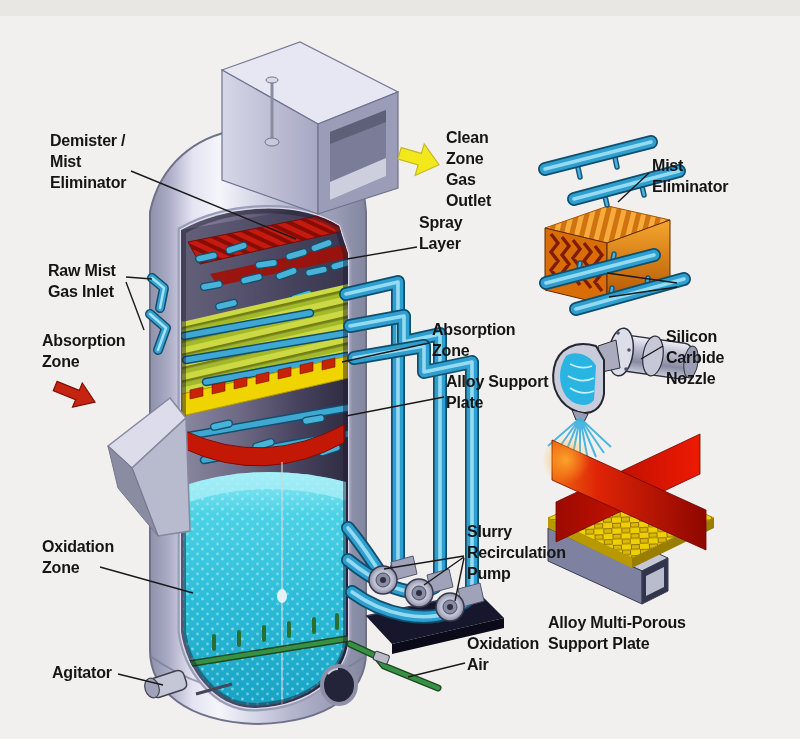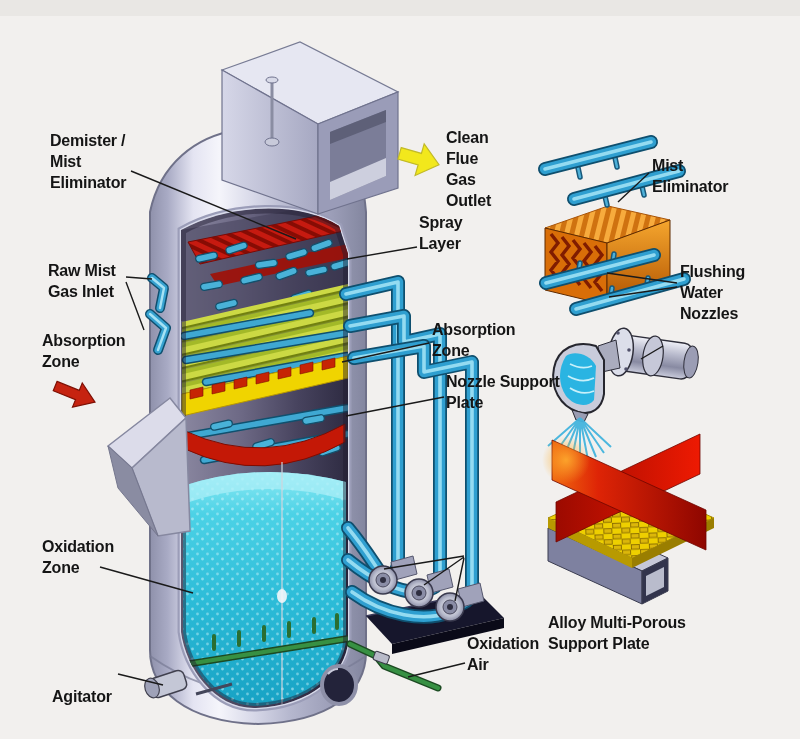--- a/index.html
+++ b/index.html
@@ -385,33 +385,36 @@
 
   <div class="lbl" style="left:50px;top:114px">Demister /
 Mist
 Eliminator</div>
   <div class="lbl" style="left:48px;top:244px">Raw Mist
 Gas Inlet</div>
   <div class="lbl" style="left:42px;top:314px">Absorption
 Zone</div>
   <div class="lbl" style="left:42px;top:520px">Oxidation
 Zone</div>
-  <div class="lbl" style="left:52px;top:670px">Agitator</div>
+  <div class="lbl" style="left:52px;top:646px">Agitator</div>
   <div class="lbl" style="left:446px;top:111px">Clean
-Flue
+Zone
 Gas
 Outlet</div>
   <div class="lbl" style="left:419px;top:196px">Spray
 Layer</div>
   <div class="lbl" style="left:432px;top:303px">Absorption
 Zone</div>
-  <div class="lbl" style="left:446px;top:355px">Nozzle Support
+  <div class="lbl" style="left:446px;top:355px">Alloy Support
 Plate</div>
+  <div class="lbl" style="left:467px;top:505px">Slurry
+Recirculation
+Pump</div>
   <div class="lbl" style="left:467px;top:617px">Oxidation
 Air</div>
   <div class="lbl" style="left:652px;top:139px">Mist
 Eliminator</div>
-  <div class="lbl" style="left:680px;top:245px">Flushing
-Water
-Nozzles</div>
+  <div class="lbl" style="left:666px;top:310px">Silicon
+Carbide
+Nozzle</div>
   <div class="lbl" style="left:548px;top:596px">Alloy Multi-Porous
 Support Plate</div>
 </div>
 
 </body></html>

